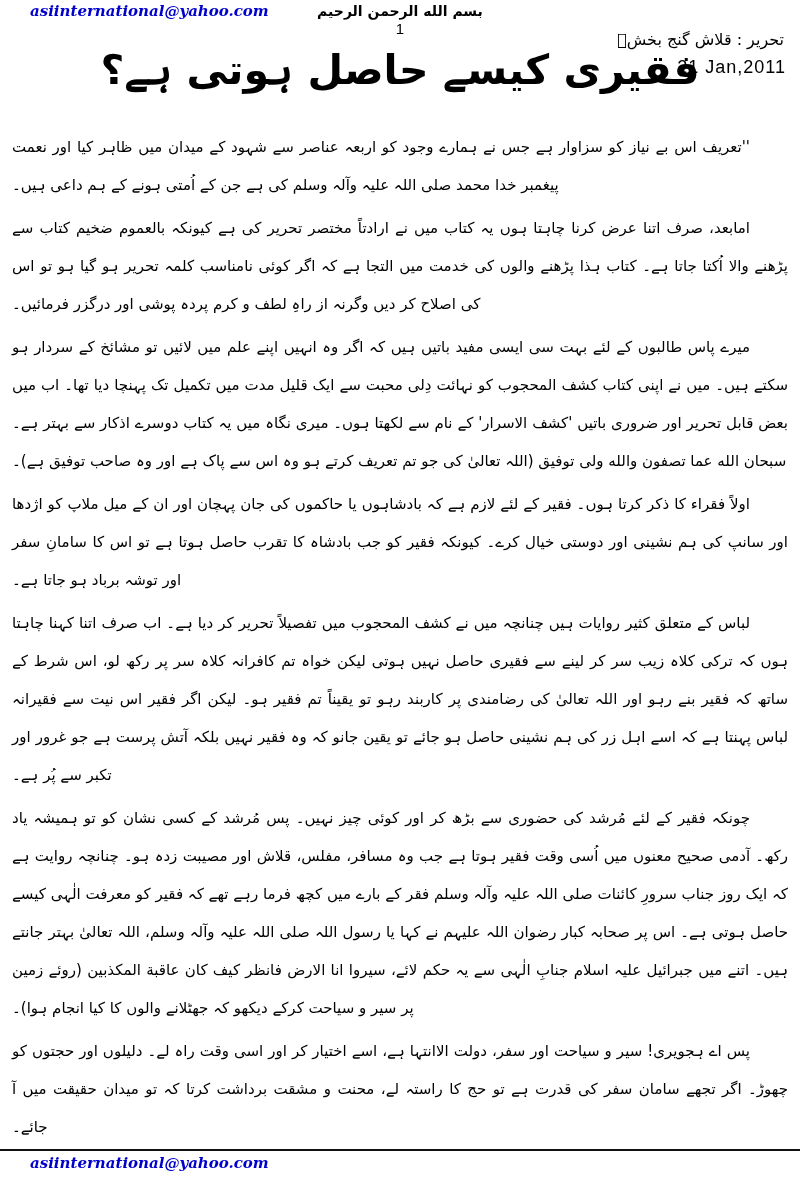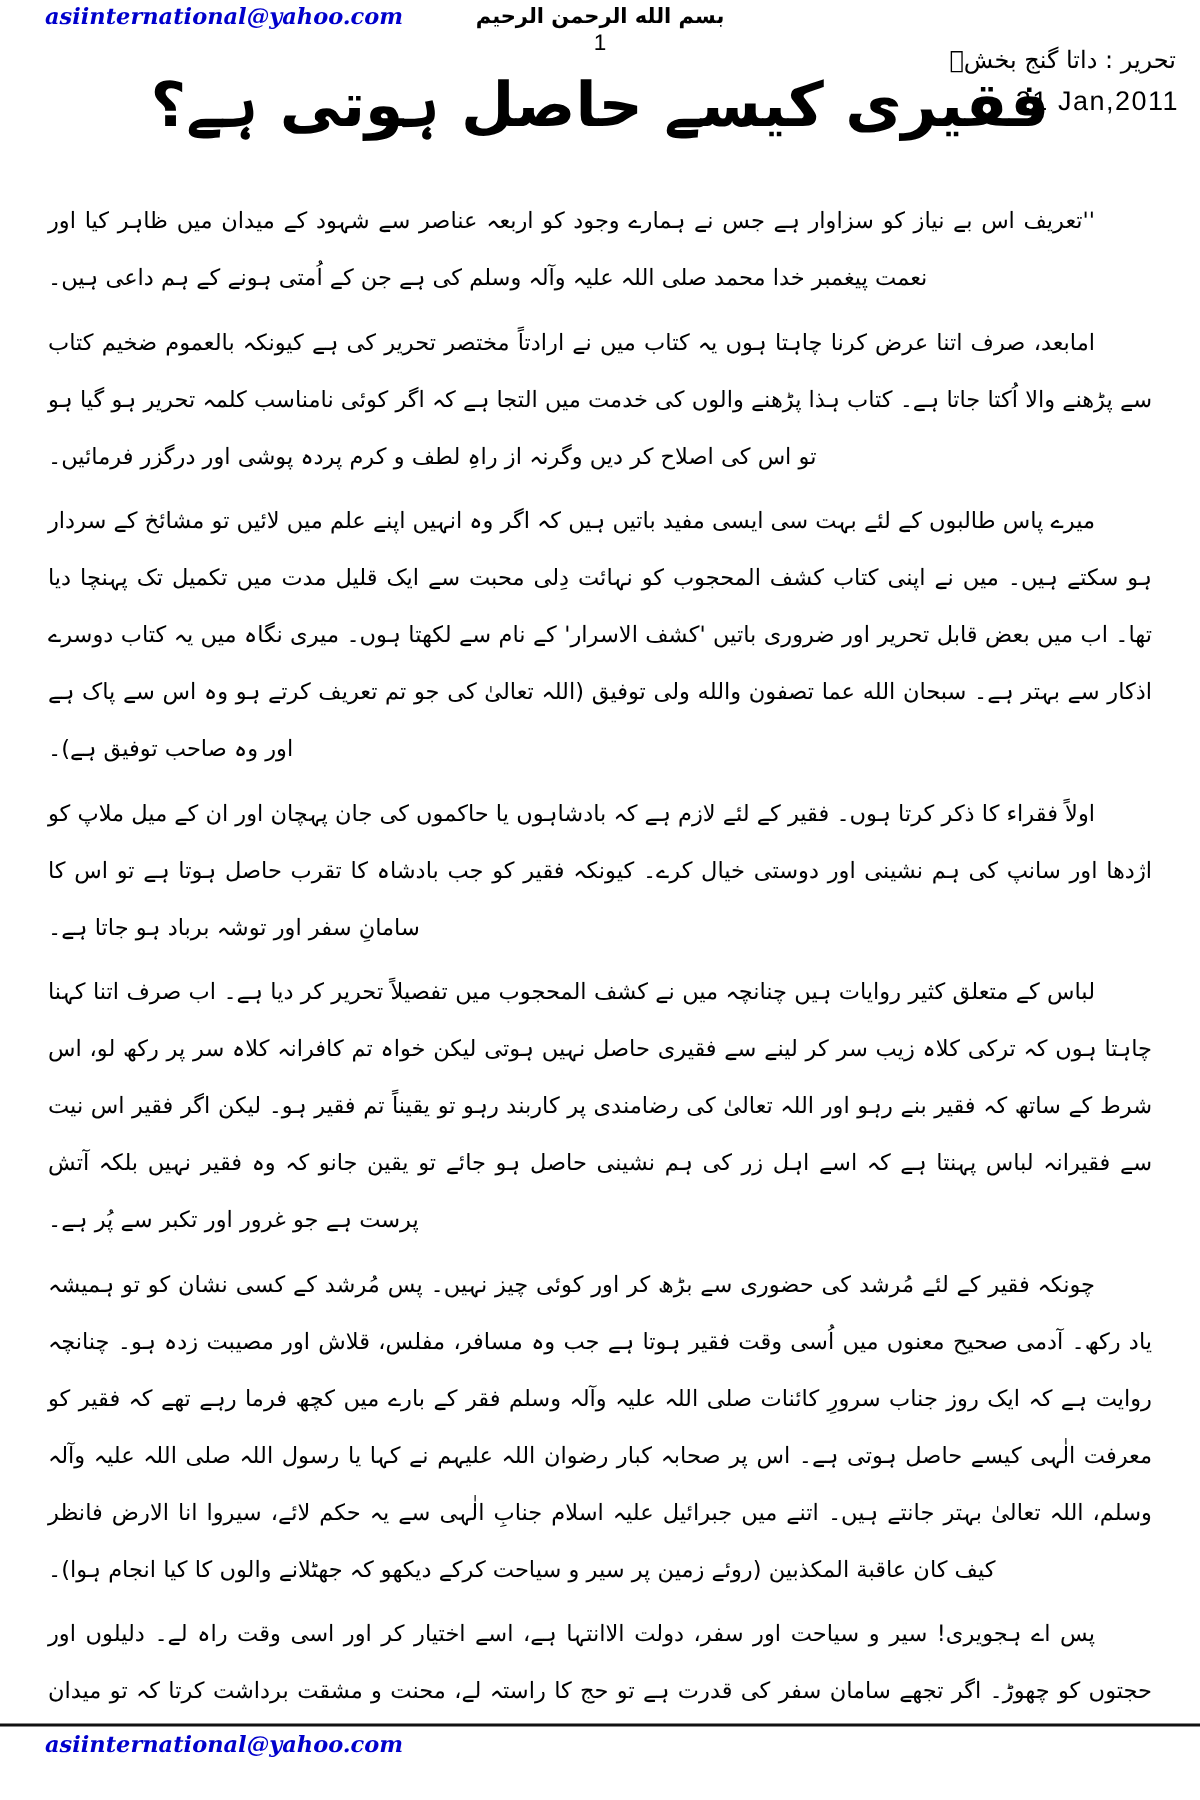--- a/index.html
+++ b/index.html
@@ -43,21 +43,21 @@
   }
   .doc-title{
     position:absolute;top:46px;left:0;width:100%;
     text-align:center;direction:rtl;
     font-size:41px;font-weight:bold;
   }
   
   .doc-body{
     position:absolute;top:128px;left:0;
     width:100%;height:1016px;
-    padding:0 32px;box-sizing:border-box;
+    padding:0 12px;box-sizing:border-box;
     overflow:hidden;
   }
   .para{
     margin:0 0 5px 0;
     direction:rtl;
     text-align:justify;
     text-align-last:left;
     text-indent:38px;
     font-size:15px;
     line-height:38px;
@@ -86,21 +86,21 @@
 </style>
 </head>
 <body>
 
 <div class="page">
 
   <div class="hdr">
     <span class="hdr-email">asiinternational@yahoo.com</span>
     <div class="bismillah">بسم الله الرحمن الرحيم</div>
     <div class="page-num">1</div>
-    <div class="author-line">تحریر : داتا گنج بخشؒ</div>
+    <div class="author-line">تحریر : قلاش گنج بخشؒ</div>
     <div class="date-line">21 Jan,2011</div>
     <div class="doc-title">فقیری کیسے حاصل ہوتی ہے؟</div>
   </div>
 
   <div class="doc-body">
       <p class="para"><span class="seg-body">''تعریف اس بے نیاز کو سزاوار ہے جس نے ہمارے وجود کو اربعہ عناصر سے شہود کے میدان میں ظاہر کیا اور نعمت پیغمبر خدا محمد صلی اللہ علیہ وآلہ وسلم کی ہے جن کے اُمتی ہونے کے ہم داعی ہیں۔</span></p>
       <p class="para"><span class="seg-body">امابعد، صرف اتنا عرض کرنا چاہتا ہوں یہ کتاب میں نے ارادتاً مختصر تحریر کی ہے کیونکہ بالعموم ضخیم کتاب سے پڑھنے والا اُکتا جاتا ہے۔ کتاب ہذا پڑھنے والوں کی خدمت میں التجا ہے کہ اگر کوئی نامناسب کلمہ تحریر ہو گیا ہو تو اس کی اصلاح کر دیں وگرنہ از راہِ لطف و کرم پردہ پوشی اور درگزر فرمائیں۔</span></p>
       <p class="para"><span class="seg-body">میرے پاس طالبوں کے لئے بہت سی ایسی مفید باتیں ہیں کہ اگر وہ انہیں اپنے علم میں لائیں تو مشائخ کے سردار ہو سکتے ہیں۔ میں نے اپنی کتاب </span><span class="seg-arabic">کشف المحجوب</span><span class="seg-body"> کو نہائت دِلی محبت سے ایک قلیل مدت میں تکمیل تک پہنچا دیا تھا۔ اب میں بعض قابل تحریر اور ضروری باتیں 'کشف الاسرار' کے نام سے لکھتا ہوں۔ میری نگاہ میں یہ کتاب دوسرے اذکار سے بہتر ہے۔ </span><span class="seg-arabic">سبحان الله عما تصفون والله ولی توفیق</span><span class="seg-body"> (اللہ تعالیٰ کی جو تم تعریف کرتے ہو وہ اس سے پاک ہے اور وہ صاحب توفیق ہے)۔</span></p>
       <p class="para"><span class="seg-body">اولاً فقراء کا ذکر کرتا ہوں۔ فقیر کے لئے لازم ہے کہ بادشاہوں یا حاکموں کی جان پہچان اور ان کے میل ملاپ کو اژدھا اور سانپ کی ہم نشینی اور دوستی خیال کرے۔ کیونکہ فقیر کو جب بادشاہ کا تقرب حاصل ہوتا ہے تو اس کا سامانِ سفر اور توشہ برباد ہو جاتا ہے۔</span></p>
       <p class="para"><span class="seg-body">لباس کے متعلق کثیر روایات ہیں چنانچہ میں نے </span><span class="seg-arabic">کشف المحجوب</span><span class="seg-body"> میں تفصیلاً تحریر کر دیا ہے۔ اب صرف اتنا کہنا چاہتا ہوں کہ ترکی کلاہ زیب سر کر لینے سے فقیری حاصل نہیں ہوتی لیکن خواہ تم کافرانہ کلاہ سر پر رکھ لو، اس شرط کے ساتھ کہ فقیر بنے رہو اور اللہ تعالیٰ کی رضامندی پر کاربند رہو تو یقیناً تم فقیر ہو۔ لیکن اگر فقیر اس نیت سے فقیرانہ لباس پہنتا ہے کہ اسے اہل زر کی ہم نشینی حاصل ہو جائے تو یقین جانو کہ وہ فقیر نہیں بلکہ آتش پرست ہے جو غرور اور تکبر سے پُر ہے۔</span></p>

